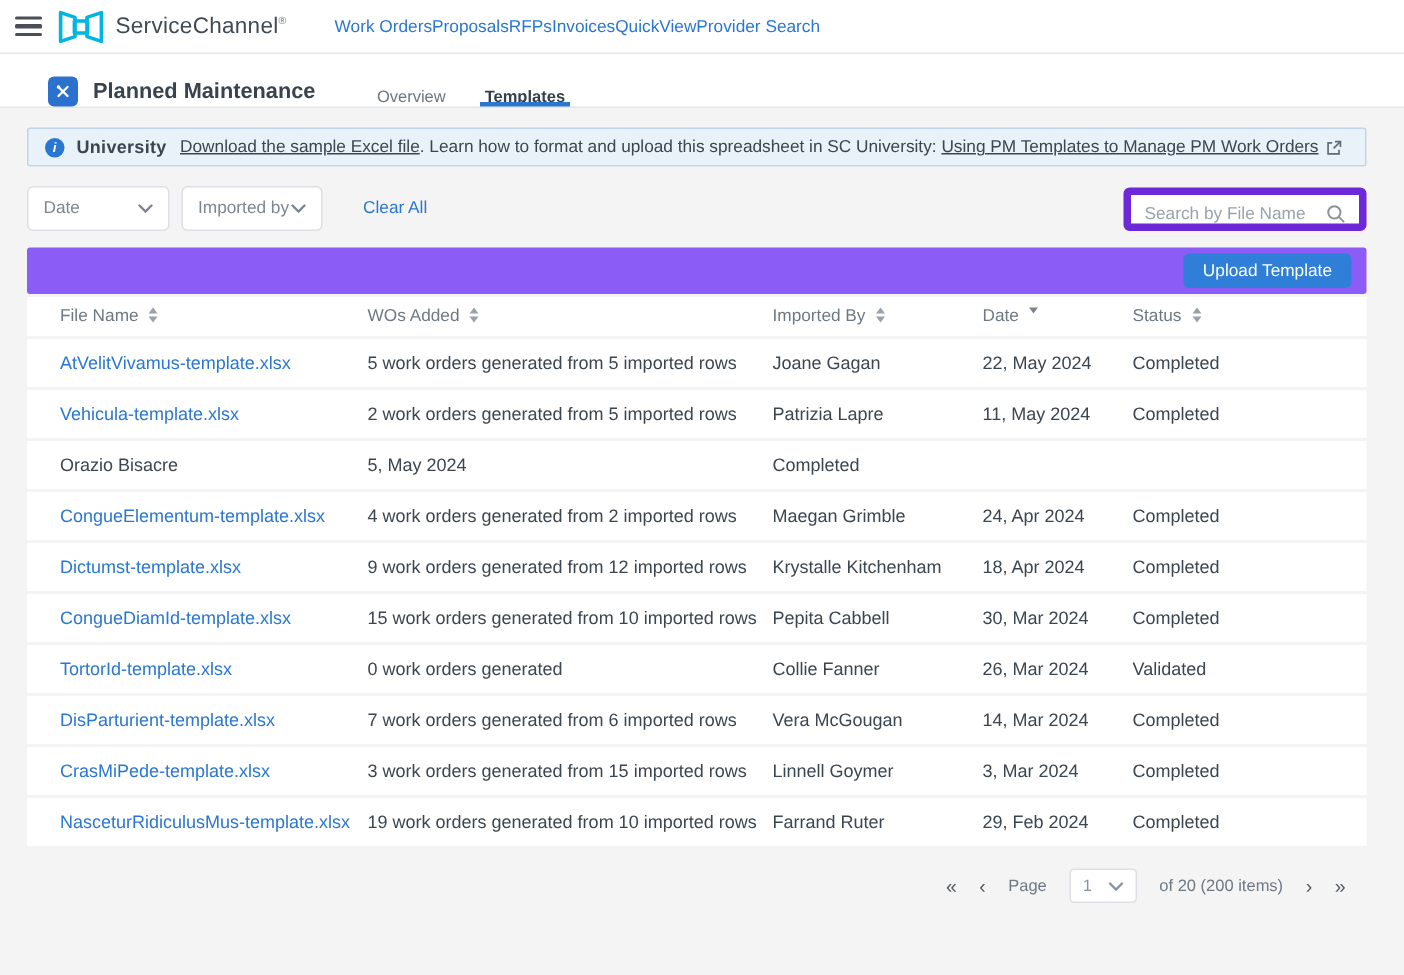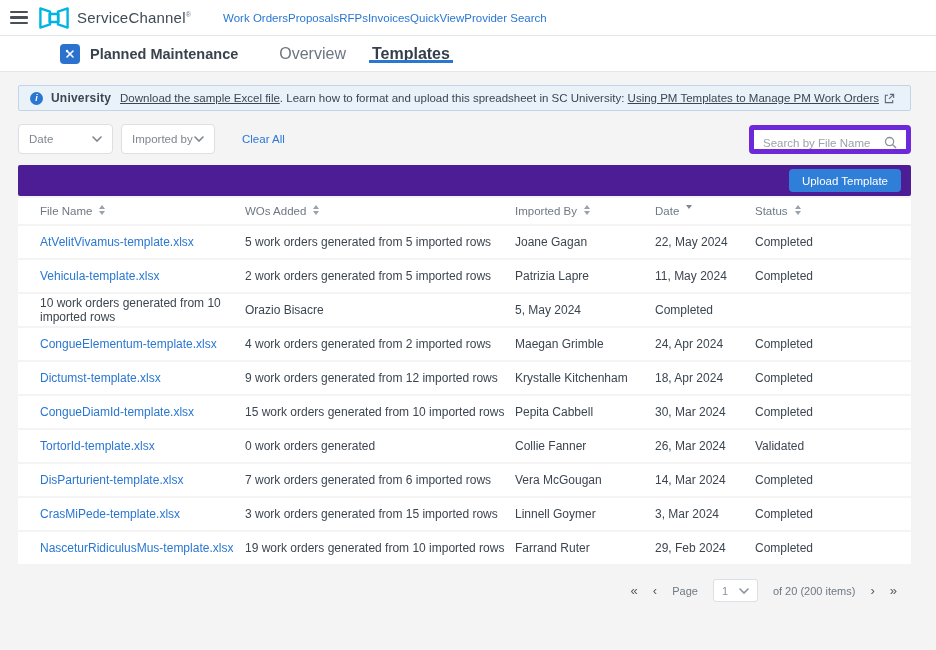--- a/index.html
+++ b/index.html
@@ -10,27 +10,27 @@
   .topnav { height: 36px; background: #fff; border-bottom: 1px solid #e4e6e9; display: flex; align-items: center; }
   .hamburger { width: 38px; height: 36px; display: flex; flex-direction: column; justify-content: center; align-items: center; gap: 3px; cursor: pointer; }
   .hamburger span { width: 18px; height: 2.5px; background: #4a4f55; border-radius: 1px; }
   .logo { display: flex; align-items: center; gap: 7px; margin-left: 0; cursor: pointer; }
   .logo-text { font-size: 15px; color: #3f4a55; letter-spacing: .2px; }
   .logo-text sup { font-size: 7px; color: #6b7680; }
   .nav-links { display: flex; margin-left: 32px; }
   .nav-link { font-size: 11.5px; color: #2a77d2; cursor: pointer; text-decoration: none; }
 
   
-  .subnav { height: 36px; background: #fff; border-bottom: 1px solid #e4e6e9; display: flex; align-items: center; padding-left: 60px; }
+  .subnav { height: 36px; background: #fff; border-bottom: 1px solid #e4e6e9; display: flex; align-items: flex-end; padding-left: 32px; }
   .subnav-left { display: flex; align-items: center; }
   .pm-icon { width: 20px; height: 20px; border-radius: 4px; background: #2a72ce; display: flex; align-items: center; justify-content: center; margin-right: 10px; }
   .pm-title { font-size: 14.5px; font-weight: 700; color: #39434e; margin-right: 18px; }
   .subnav-divider { width: 1px; background: #e2e4e7; margin-right: 22px; }
   .tabs { display: flex; gap: 26px; }
-  .tab { position: relative; display: flex; align-items: center; font-size: 16px; color: #6b7680; cursor: pointer; }
+  .tab { position: relative; display: flex; align-items: center; font-size: 11px; color: #6b7680; cursor: pointer; }
   .tab.active { color: #333f4b; font-weight: 700; }
   .tab.active::after { content: ""; position: absolute; left: -3px; right: -3px; bottom: 0; height: 3px; background: #2a77d2; }
 
   
   .banner { margin: 13px 25px 0 18px; height: 26px; background: #e9f1f9; border: 1px solid #c2d4e8; border-radius: 2px; display: flex; align-items: center; padding: 0 11px; font-size: 11.5px; color: #3c4650; white-space: nowrap; }
   .info-icon { width: 13px; height: 13px; border-radius: 50%; background: #2a77d2; color: #fff; font-size: 9px; font-weight: 700; font-style: italic; display: inline-flex; align-items: center; justify-content: center; margin-right: 8px; flex: none; }
   .banner b { font-size: 12px; font-weight: 700; margin-right: 9px; letter-spacing: .2px; }
   .banner a { color: #3c4650; text-decoration: underline; cursor: pointer; }
   .ext-icon { margin-left: 5px; display: inline-flex; }
 
@@ -39,21 +39,21 @@
   .dropdown { height: 30px; background: #fff; border: 1px solid #dcdfe3; border-radius: 4px; display: flex; align-items: center; justify-content: space-between; padding: 0 10px; font-size: 11.5px; color: #7d8690; cursor: pointer; }
   .dd-date { width: 95px; margin-right: 8px; }
   .dd-imported { width: 94px; }
   .clear-all { margin-left: 27px; font-size: 11.5px; color: #2a77d2; cursor: pointer; text-decoration: none; }
   .search-box { margin-left: auto; width: 162px; height: 29px; background: #fff; border: 5px solid #6d28d9; border-radius: 4px; display: flex; align-items: flex-end; padding: 0 9px; }
   .search-box input { border: none; outline: none; flex: 1; font-size: 11.5px; color: #3c4650; font-family: "Liberation Sans", sans-serif; background: transparent; min-width: 0; }
   .search-box input::placeholder { color: #9aa2ab; }
 
   
   .card { margin: 11px 25px 0 18px; display: flex; flex-direction: column; gap: 2px; }
-  .toolbar { background: #4c1d95; height: 31px; display: flex; align-items: center; justify-content: flex-end; padding: 0 10px; border-radius: 2px; }
+  .toolbar { background: #8b5cf6; height: 31px; display: flex; align-items: center; justify-content: flex-end; padding: 0 10px; border-radius: 2px; }
   .upload-btn { background: #2f7ed8; color: #fff; font-size: 11.5px; font-family: "Liberation Sans", sans-serif; border: none; border-radius: 4px; height: 23px; padding: 0 13px; cursor: pointer; }
   .thead, .trow { display: grid; grid-template-columns: 205px 270px 140px 100px 1fr; align-items: center; background: #fff; padding: 0 22px; }
   .thead { height: 26px; font-size: 11.5px; color: #6e7983; }
   .th { display: flex; align-items: flex-start; cursor: pointer; }
   .sort { display: inline-flex; flex-direction: column; gap: 2px; margin-left: 7px; }
   .sort .up { width: 0; height: 0; border-left: 3.5px solid transparent; border-right: 3.5px solid transparent; border-bottom: 4px solid #99a1aa; }
   .sort .down { width: 0; height: 0; border-left: 3.5px solid transparent; border-right: 3.5px solid transparent; border-top: 4px solid #99a1aa; }
   .sort.desc-only .down { border-top-color: #7d8690; }
   .trow { height: 32px; font-size: 12px; color: #3c4650; }
   .file-link { color: #2a77d2; cursor: pointer; text-decoration: none; }
@@ -200,21 +200,20 @@
     <span>Completed</span>
   </div>
   <div class="trow">
     <a class="file-link">Vehicula-template.xlsx</a>
     <span>2 work orders generated from 5 imported rows</span>
     <span>Patrizia Lapre</span>
     <span>11, May 2024</span>
     <span>Completed</span>
   </div>
   <div class="trow">
-    <span>10 work orders generated from 10 imported rows</span>
     <span>Orazio Bisacre</span>
     <span>5, May 2024</span>
     <span>Completed</span>
   </div>
   <div class="trow">
     <a class="file-link">CongueElementum-template.xlsx</a>
     <span>4 work orders generated from 2 imported rows</span>
     <span>Maegan Grimble</span>
     <span>24, Apr 2024</span>
     <span>Completed</span>

